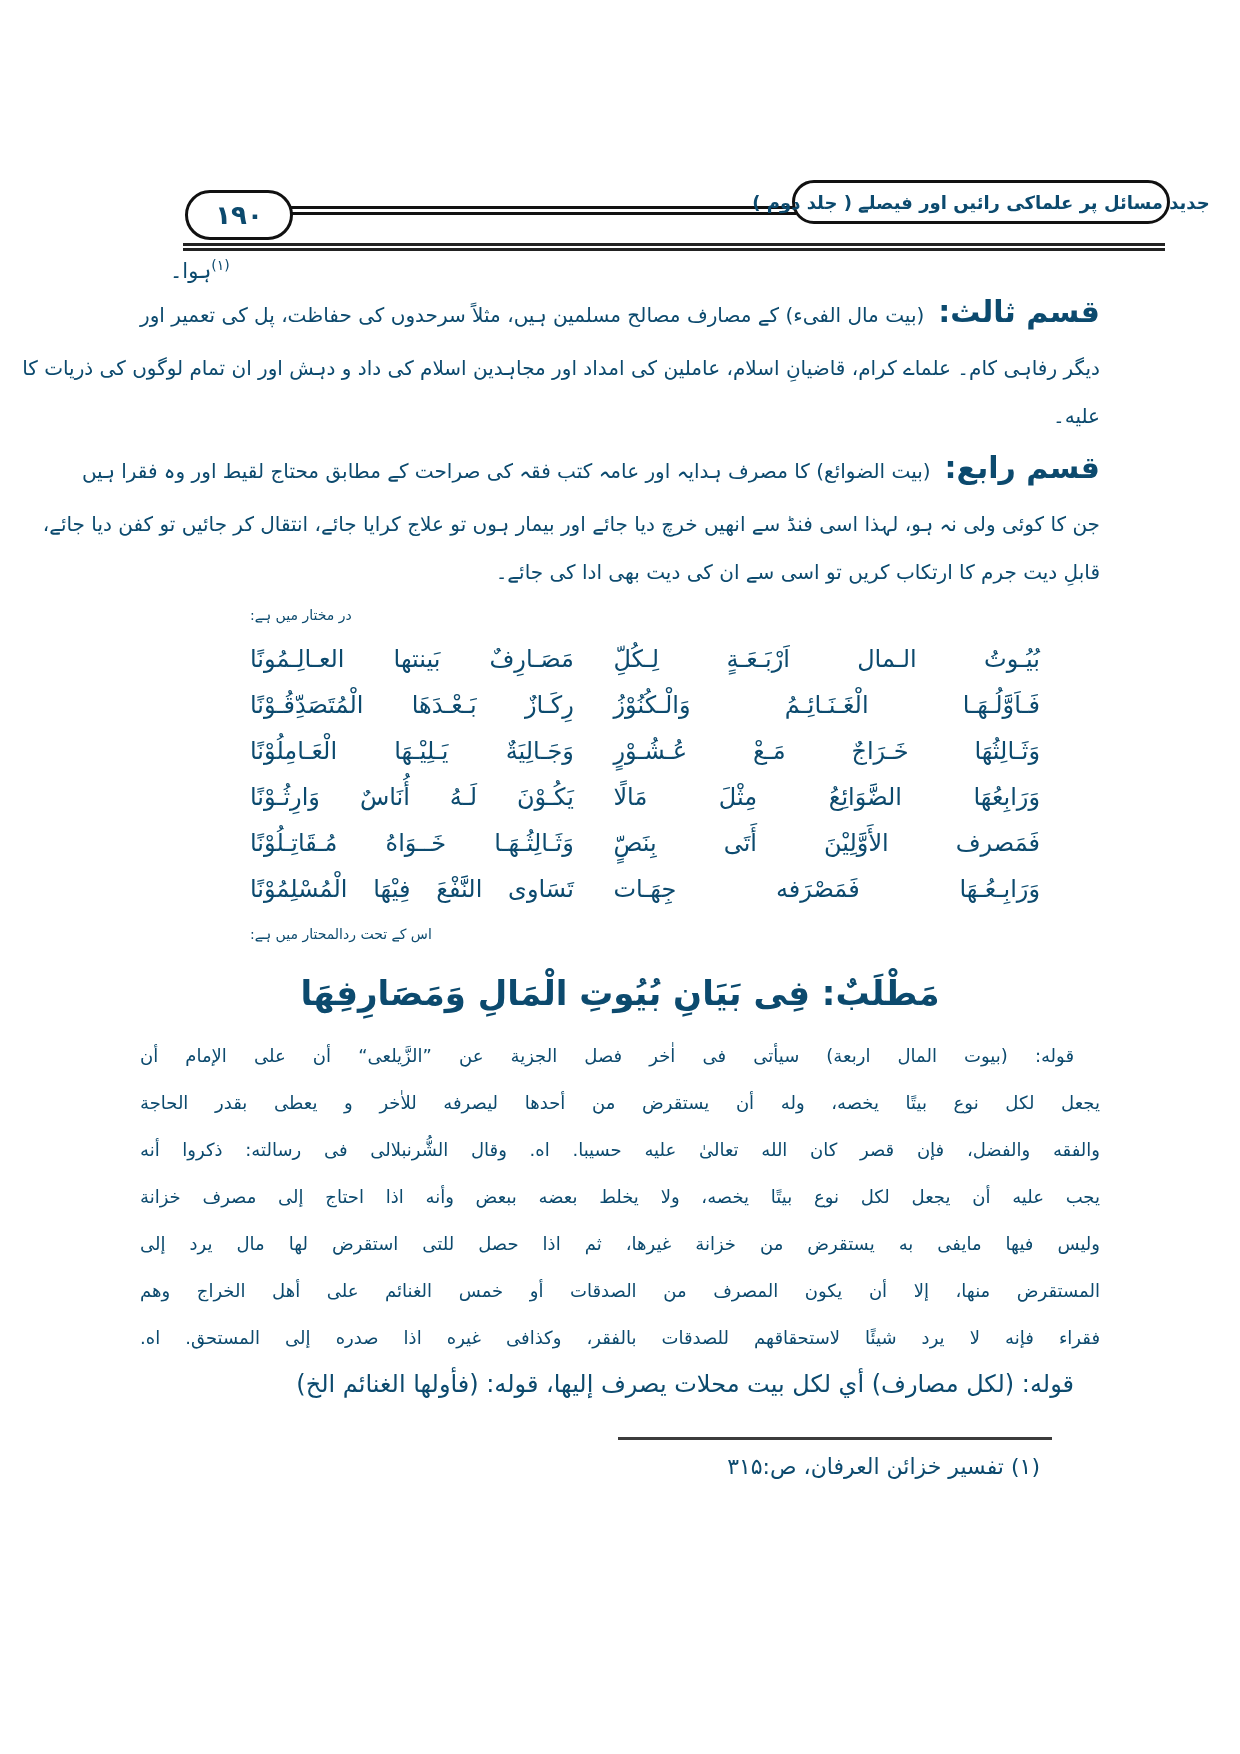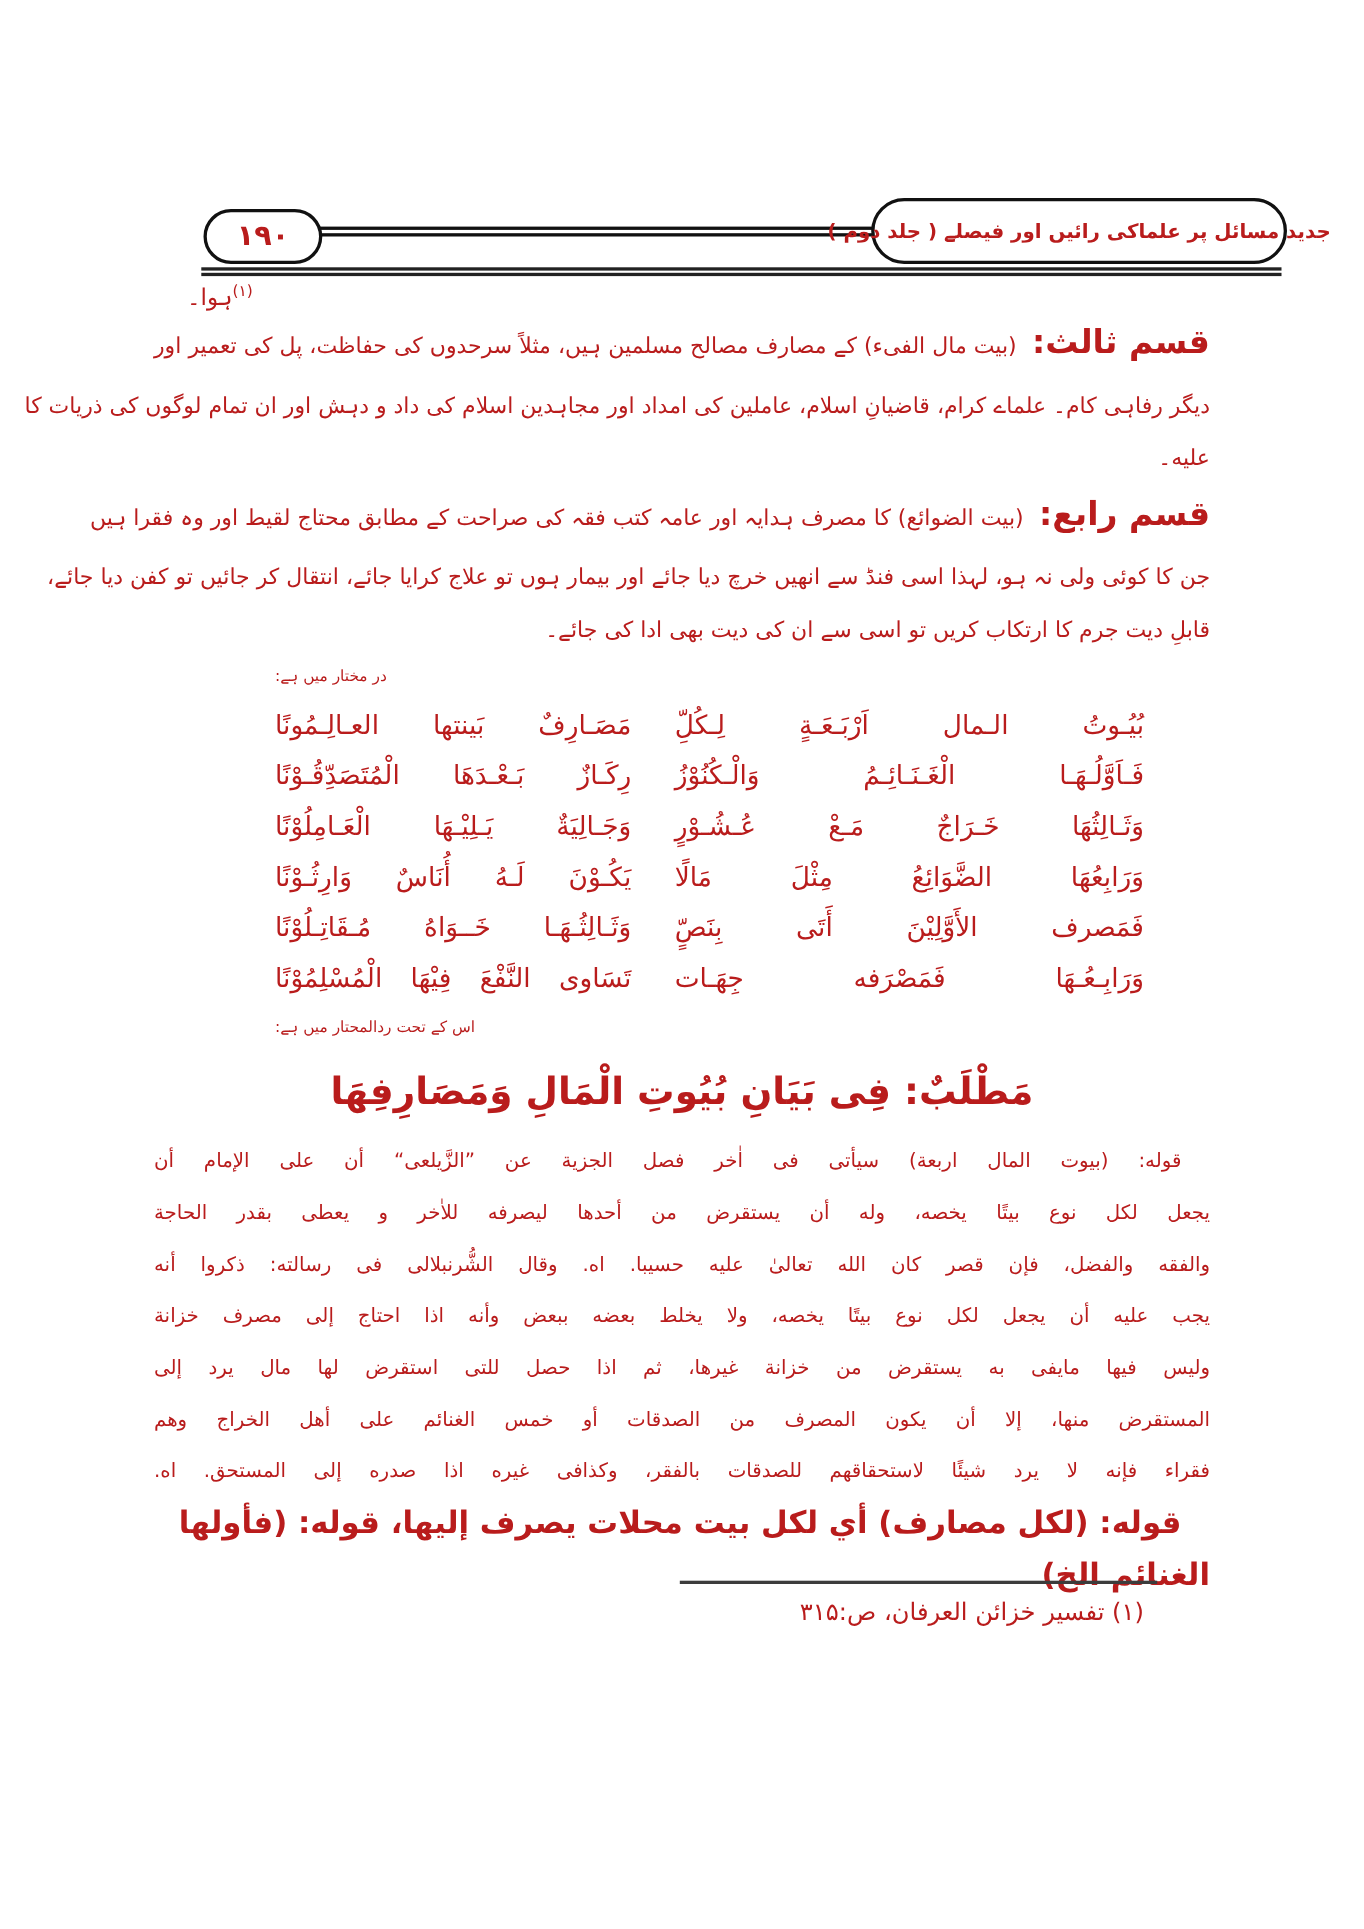--- a/index.html
+++ b/index.html
@@ -1,33 +1,33 @@
 <!DOCTYPE html>
 <html lang="ur" dir="rtl"><head>
 <meta charset="utf-8">
 <style>
   * { margin:0; padding:0; box-sizing:border-box; }
   html,body { background:#e8e8e8; }
   body { font-family:"DejaVu Sans", sans-serif; }
   .page {
     position:relative; width:1240px; height:1754px;
-    background:#ffffff; color:#b91c1c; overflow:hidden;
+    background:#ffffff; color:#0c4a6e; overflow:hidden;
     margin:0 auto; direction:rtl;
   }
   
   .capsule {
     position:absolute; background:#fff; border:3px solid #111;
     display:flex; align-items:center; justify-content:center; z-index:3;
   }
   .pagenum-capsule {
     left:185px; top:190px; width:108px; height:50px; border-radius:26px;
     font-size:26px; font-weight:bold;
   }
   .title-capsule {
-    left:792px; top:180px; width:378px; height:60px; border-radius:30px;
+    left:792px; top:180px; width:378px; height:44px; border-radius:30px;
     font-size:18px; font-weight:bold; padding:0 16px; white-space:nowrap;
   }
   .header-connector {
     position:absolute; left:288px; top:206px; width:508px; height:9px;
     border-top:3px solid #111; border-bottom:3px solid #111; z-index:1;
   }
   .header-rule {
     position:absolute; left:183px; top:243px; width:982px; height:8px;
     border-top:3px solid #222; border-bottom:3px solid #222;
   }
@@ -60,21 +60,21 @@
   .matlab {
     height:74px; line-height:70px; font-size:34px; font-weight:bold;
     text-align:center; text-align-last:center;
   }
   
   .a-line {
     height:47px; line-height:47px; font-size:18px;
     text-align:justify; text-align-last:justify; white-space:nowrap;
   }
   .a-line.indent { text-indent:26px; }
-  .a-last { height:47px; line-height:47px; font-size:28px; text-indent:26px; text-align:right;font-weight:bold; }
+  .a-last { height:47px; line-height:47px; font-size:24px; text-indent:26px; text-align:right; }
   
   .footnote-rule { position:absolute; top:1437px; left:618px; width:434px; height:3px; background:#3c3c3c; }
   .footnote { position:absolute; top:1450px; right:200px; font-size:22px; line-height:34px; }
 </style>
 </head>
 <body>
 
 <div class="page">
 
   <div class="header-connector"></div>

